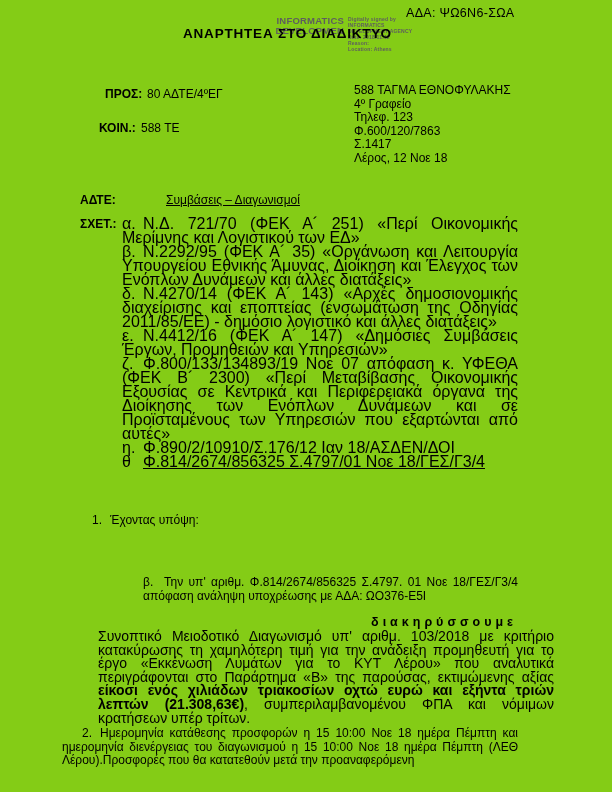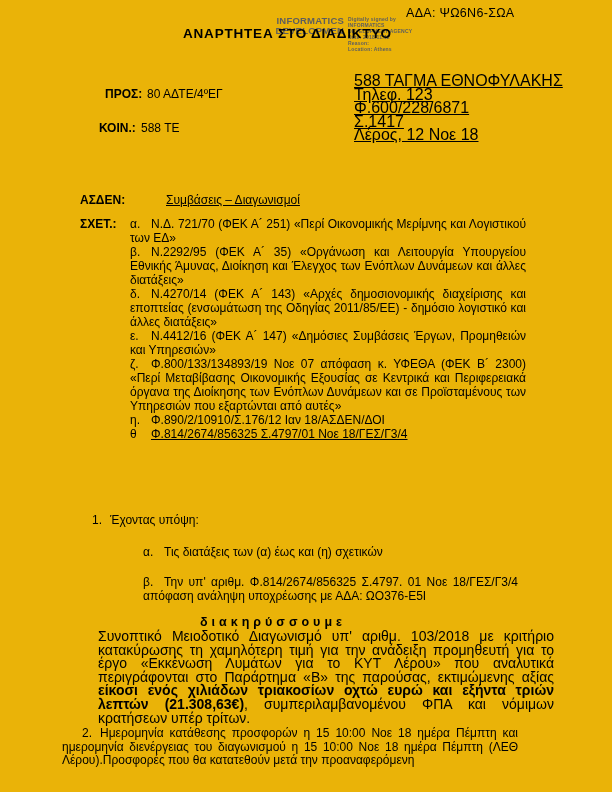--- a/index.html
+++ b/index.html
@@ -1,53 +1,53 @@
 <!DOCTYPE html>
 <html><head>
 <meta charset="utf-8">
 <style>
   html,body{margin:0;padding:0;background:#e8e8e8;}
   .page{
     position:relative;
     width:612px;height:792px;
     margin:0 auto;
-    background:#eab308;
+    background:#84cc16;
     font-family:"Liberation Sans", sans-serif;
     color:#000;
     overflow:hidden;
   }
   .abs{position:absolute;}
   
   .ada{top:6px;left:406px;font-size:12.5px;letter-spacing:0.3px;}
   
   .stamp-name{top:16px;left:250px;width:94px;text-align:right;
     color:#5e5e5e;font-weight:bold;font-size:9.5px;line-height:10px;letter-spacing:0.2px;}
   .stamp-details{top:16px;left:348px;width:80px;color:#5e5e5e;
     font-size:5px;line-height:6px;font-weight:bold;letter-spacing:0.2px;}
   .posted{top:26px;left:183px;font-size:13.5px;font-weight:bold;letter-spacing:0.8px;}
   
   .row-label{display:inline-block;width:42px;font-weight:bold;font-size:12px;}
   .row-value{font-size:12px;}
   .to-row{top:84px;left:80px;padding-left:25px;}
   .cc-row{top:118px;left:80px;padding-left:19px;}
-  .sender{top:74px;left:354px;font-size:16px;line-height:13.5px;text-decoration:underline;}
+  .sender{top:84px;left:354px;font-size:12px;line-height:13.5px;}
   
   .subject-row{top:190px;left:80px;}
   .subject-value{font-size:12px;text-decoration:underline;margin-left:44px;}
   .sxet-label{top:217px;left:80px;font-weight:bold;font-size:12px;}
-  .sxet-items{top:217px;left:122px;width:396px;font-size:12px;line-height:14px;text-align:justify;margin-left:8px;}
+  .sxet-items{top:217px;left:122px;width:396px;font-size:16px;line-height:14px;text-align:justify;}
   .rel-letter{display:inline-block;width:21px;}
   .underlined{text-decoration:underline;}
   
   .para1-title{top:513px;left:92px;font-size:12px;}
   .num{padding-right:8px;}
   .sub-item{width:375px;left:143px;font-size:12px;line-height:13.6px;text-align:justify;}
   .sub-a{top:546px;}
   .sub-b{top:576px;}
-  .proclaim{top:615px;left:45px;width:456px;text-align:center;
+  .proclaim{top:615px;left:61px;width:456px;text-align:right;
     font-weight:bold;font-size:12.5px;letter-spacing:4px;}
   .main-para{top:630px;left:62px;width:456px;font-size:14px;line-height:13.6px;text-align:justify;margin-left:36px;}
   .bold{font-weight:bold;}
   .para2{top:727px;left:62px;width:456px;font-size:12px;line-height:13.6px;text-align:justify;text-indent:20px;}
 </style>
 </head>
 <body>
 
 <div class="page">
 
@@ -70,46 +70,44 @@
 
   <div class="abs to-row">
     <span class="row-label">ΠΡΟΣ:</span><span class="row-value">80 ΑΔΤΕ/4ºΕΓ</span>
   </div>
   <div class="abs cc-row">
     <span class="row-label">ΚΟΙΝ.:</span><span class="row-value">588 ΤΕ</span>
   </div>
 
   <div class="abs sender">
     <div>588 ΤΑΓΜΑ ΕΘΝΟΦΥΛΑΚΗΣ</div>
+    <div>4º Γραφείο</div>
     <div>Τηλεφ. 123</div>
-    <div>Φ.600/228/6871</div>
+    <div>Φ.600/120/7863</div>
     <div>Σ.1417</div>
     <div>Λέρος, 12 Νοε 18</div>
   </div>
 
   <div class="abs subject-row">
-    <span class="row-label">ΑΣΔΕΝ:</span><span class="subject-value">Συμβάσεις – Διαγωνισμοί</span>
+    <span class="row-label">ΑΔΤΕ:</span><span class="subject-value">Συμβάσεις – Διαγωνισμοί</span>
   </div>
 
   <div class="abs sxet-label">ΣΧΕΤ.:</div>
   <div class="abs sxet-items">
     <div><span class="rel-letter">α.</span><span>Ν.Δ. 721/70 (ΦΕΚ Α´ 251) «Περί Οικονομικής Μερίμνης και Λογιστικού των ΕΔ»</span></div>
     <div><span class="rel-letter">β.</span><span>Ν.2292/95 (ΦΕΚ Α´ 35) «Οργάνωση και Λειτουργία Υπουργείου Εθνικής Άμυνας, Διοίκηση και Έλεγχος των Ενόπλων Δυνάμεων και άλλες διατάξεις»</span></div>
     <div><span class="rel-letter">δ.</span><span>Ν.4270/14 (ΦΕΚ Α´ 143) «Αρχές δημοσιονομικής διαχείρισης και εποπτείας (ενσωμάτωση της Οδηγίας 2011/85/ΕΕ) - δημόσιο λογιστικό και άλλες διατάξεις»</span></div>
     <div><span class="rel-letter">ε.</span><span>Ν.4412/16 (ΦΕΚ Α´ 147) «Δημόσιες Συμβάσεις Έργων, Προμηθειών και Υπηρεσιών»</span></div>
     <div><span class="rel-letter">ζ.</span><span>Φ.800/133/134893/19 Νοε 07 απόφαση κ. ΥΦΕΘΑ (ΦΕΚ Β´ 2300) «Περί Μεταβίβασης Οικονομικής Εξουσίας σε Κεντρικά και Περιφερειακά όργανα της Διοίκησης των Ενόπλων Δυνάμεων και σε Προϊσταμένους των Υπηρεσιών που εξαρτώνται από αυτές»</span></div>
     <div><span class="rel-letter">η.</span><span>Φ.890/2/10910/Σ.176/12 Ιαν 18/ΑΣΔΕΝ/ΔΟΙ</span></div>
     <div><span class="rel-letter">θ</span><span class="underlined">Φ.814/2674/856325 Σ.4797/01 Νοε 18/ΓΕΣ/Γ3/4</span></div>
   </div>
 
   <div class="abs para1-title">
     <span class="num">1.</span><span>Έχοντας υπόψη:</span>
-  </div>
-  <div class="abs sub-item sub-a">
-    <span class="rel-letter">α.</span><span>Τις διατάξεις των (α) έως και (η) σχετικών</span>
   </div>
   <div class="abs sub-item sub-b">
     <span class="rel-letter">β.</span><span>Την υπ' αριθμ. Φ.814/2674/856325 Σ.4797.  01 Νοε 18/ΓΕΣ/Γ3/4 απόφαση ανάληψη υποχρέωσης με ΑΔΑ: ΩΟ376-Ε5Ι</span>
   </div>
 
   <div class="abs proclaim">διακηρύσσουμε</div>
 
   <div class="abs main-para">
     <span>Συνοπτικό Μειοδοτικό Διαγωνισμό υπ' αριθμ. 103/2018 με κριτήριο κατακύρωσης τη χαμηλότερη τιμή για την ανάδειξη προμηθευτή για το έργο «Εκκένωση Λυμάτων για το ΚΥΤ Λέρου» που αναλυτικά περιγράφονται στο Παράρτημα «Β» της παρούσας, εκτιμώμενης αξίας </span><span class="bold">είκοσι ενός χιλιάδων τριακοσίων οχτώ ευρώ και εξήντα τριών λεπτών (21.308,63€)</span><span>, συμπεριλαμβανομένου ΦΠΑ και νόμιμων κρατήσεων υπέρ τρίτων.</span>
   </div>

